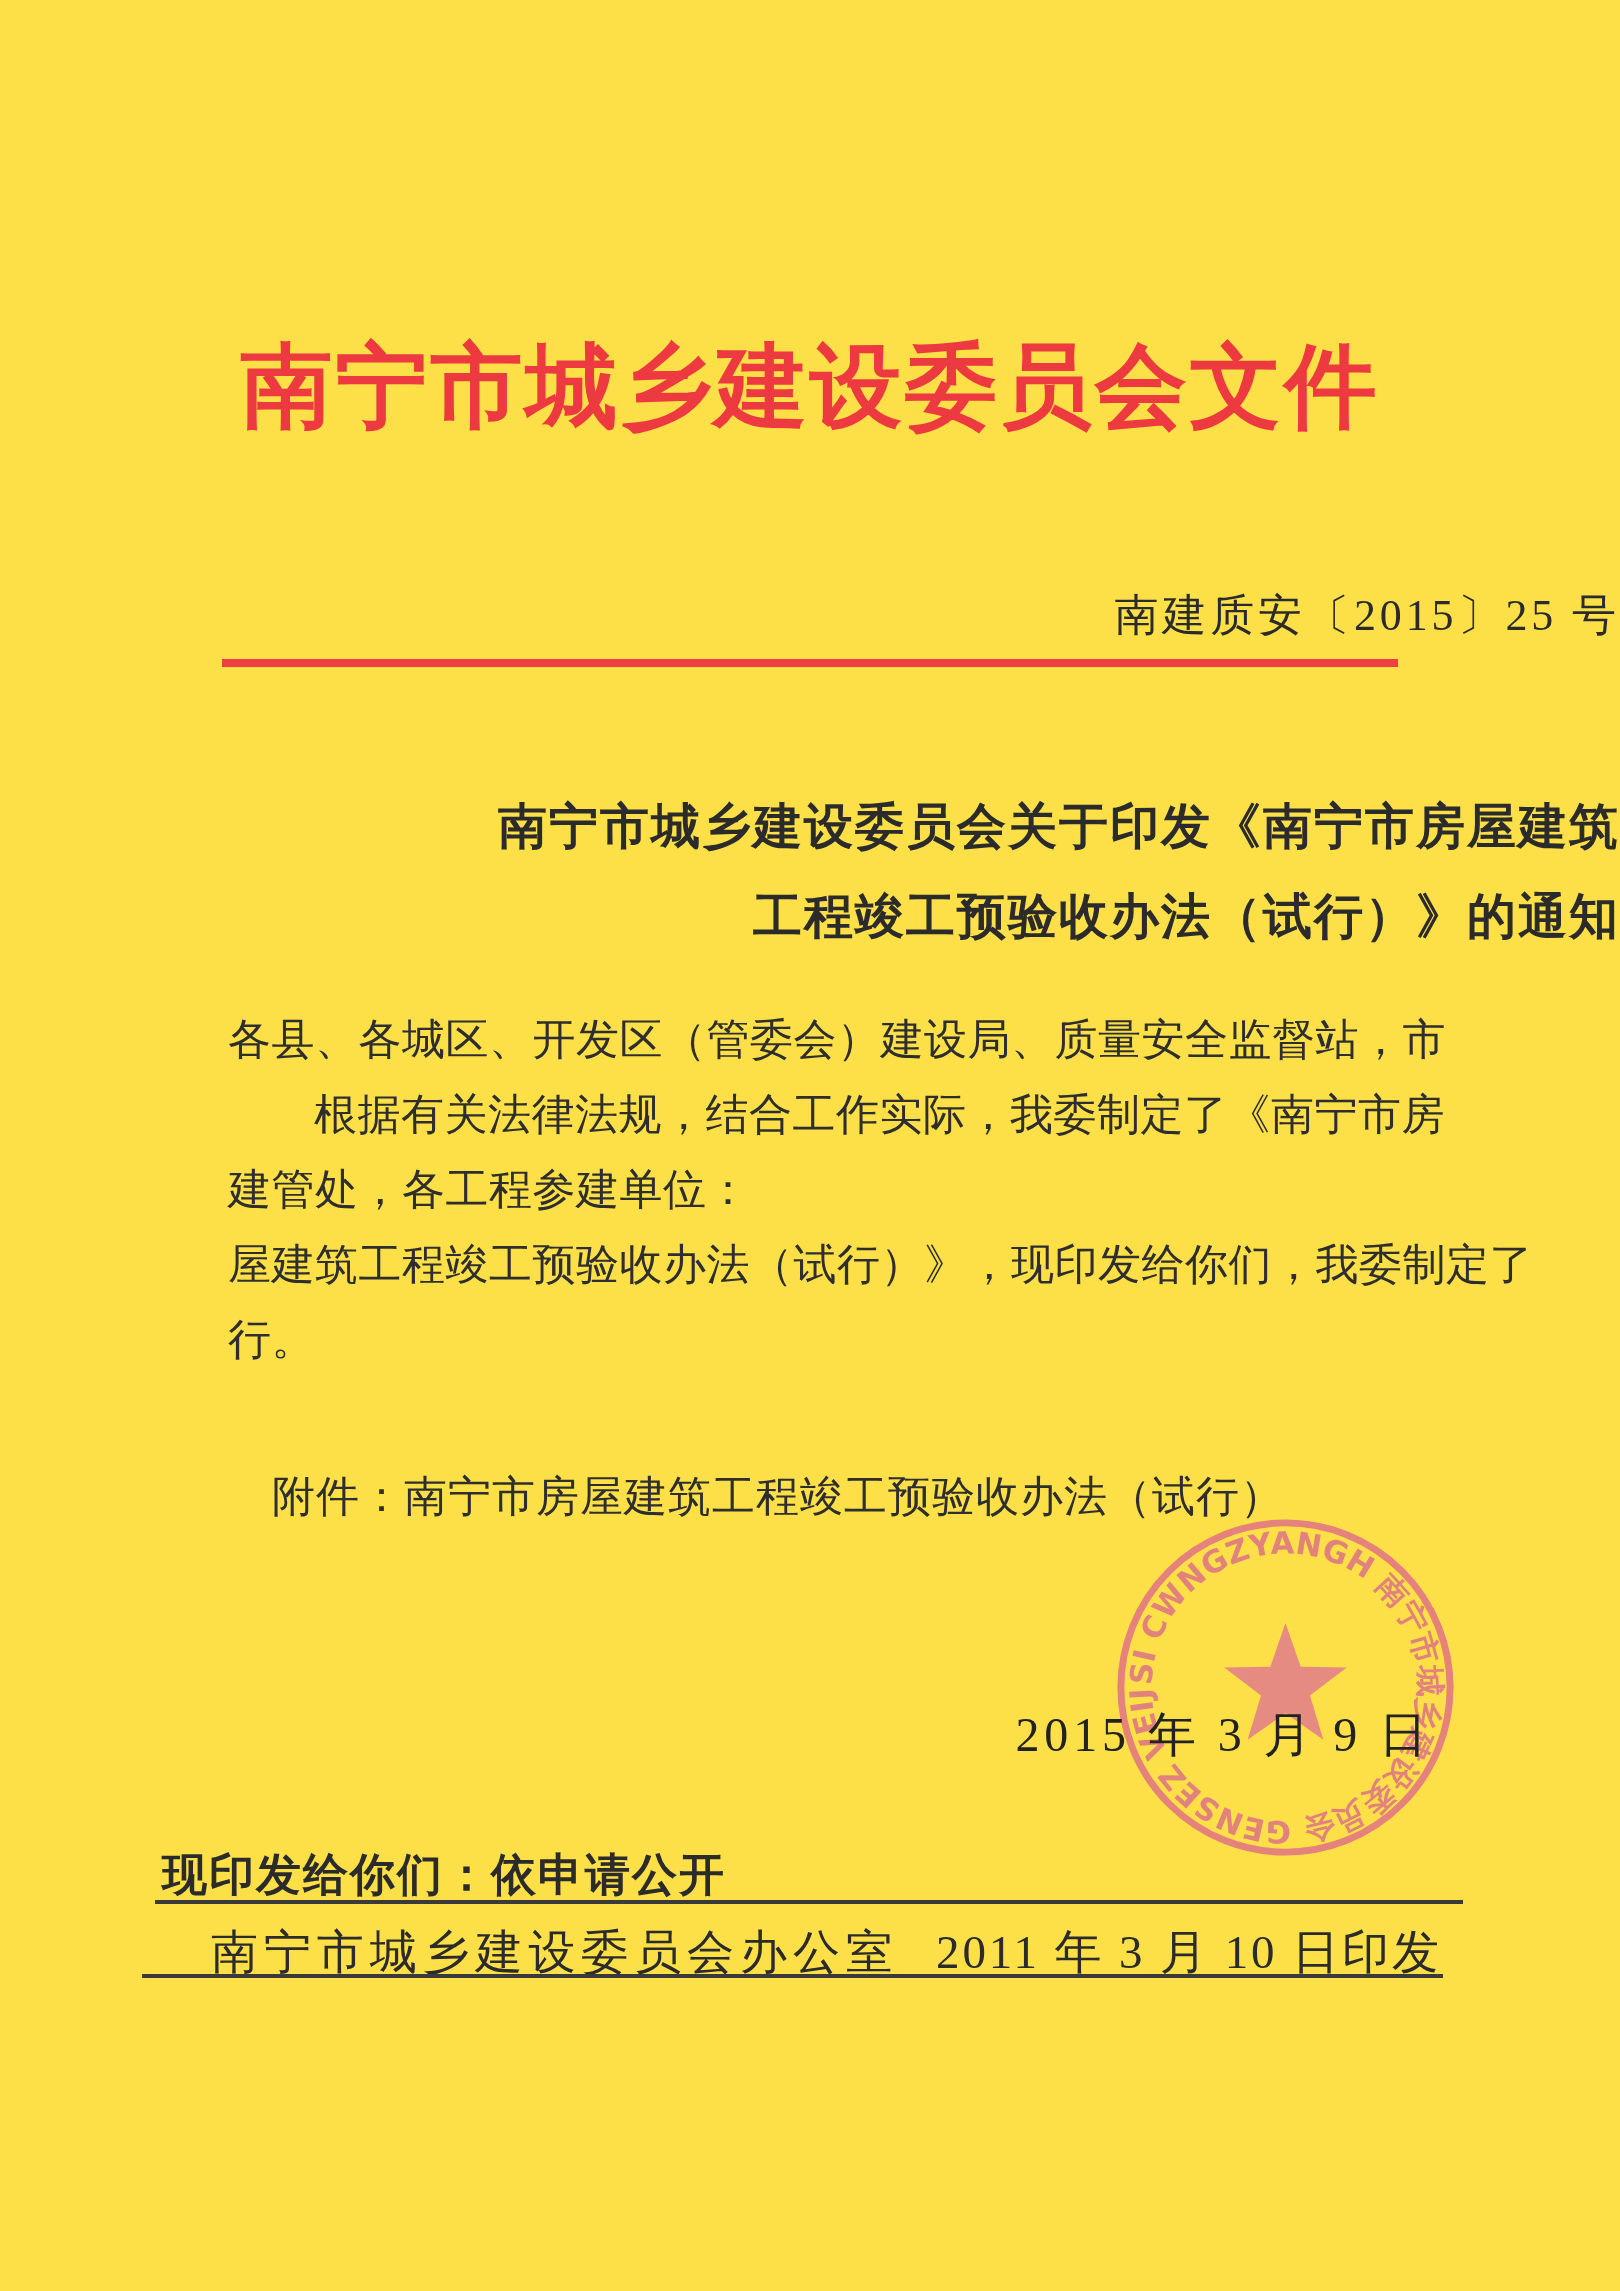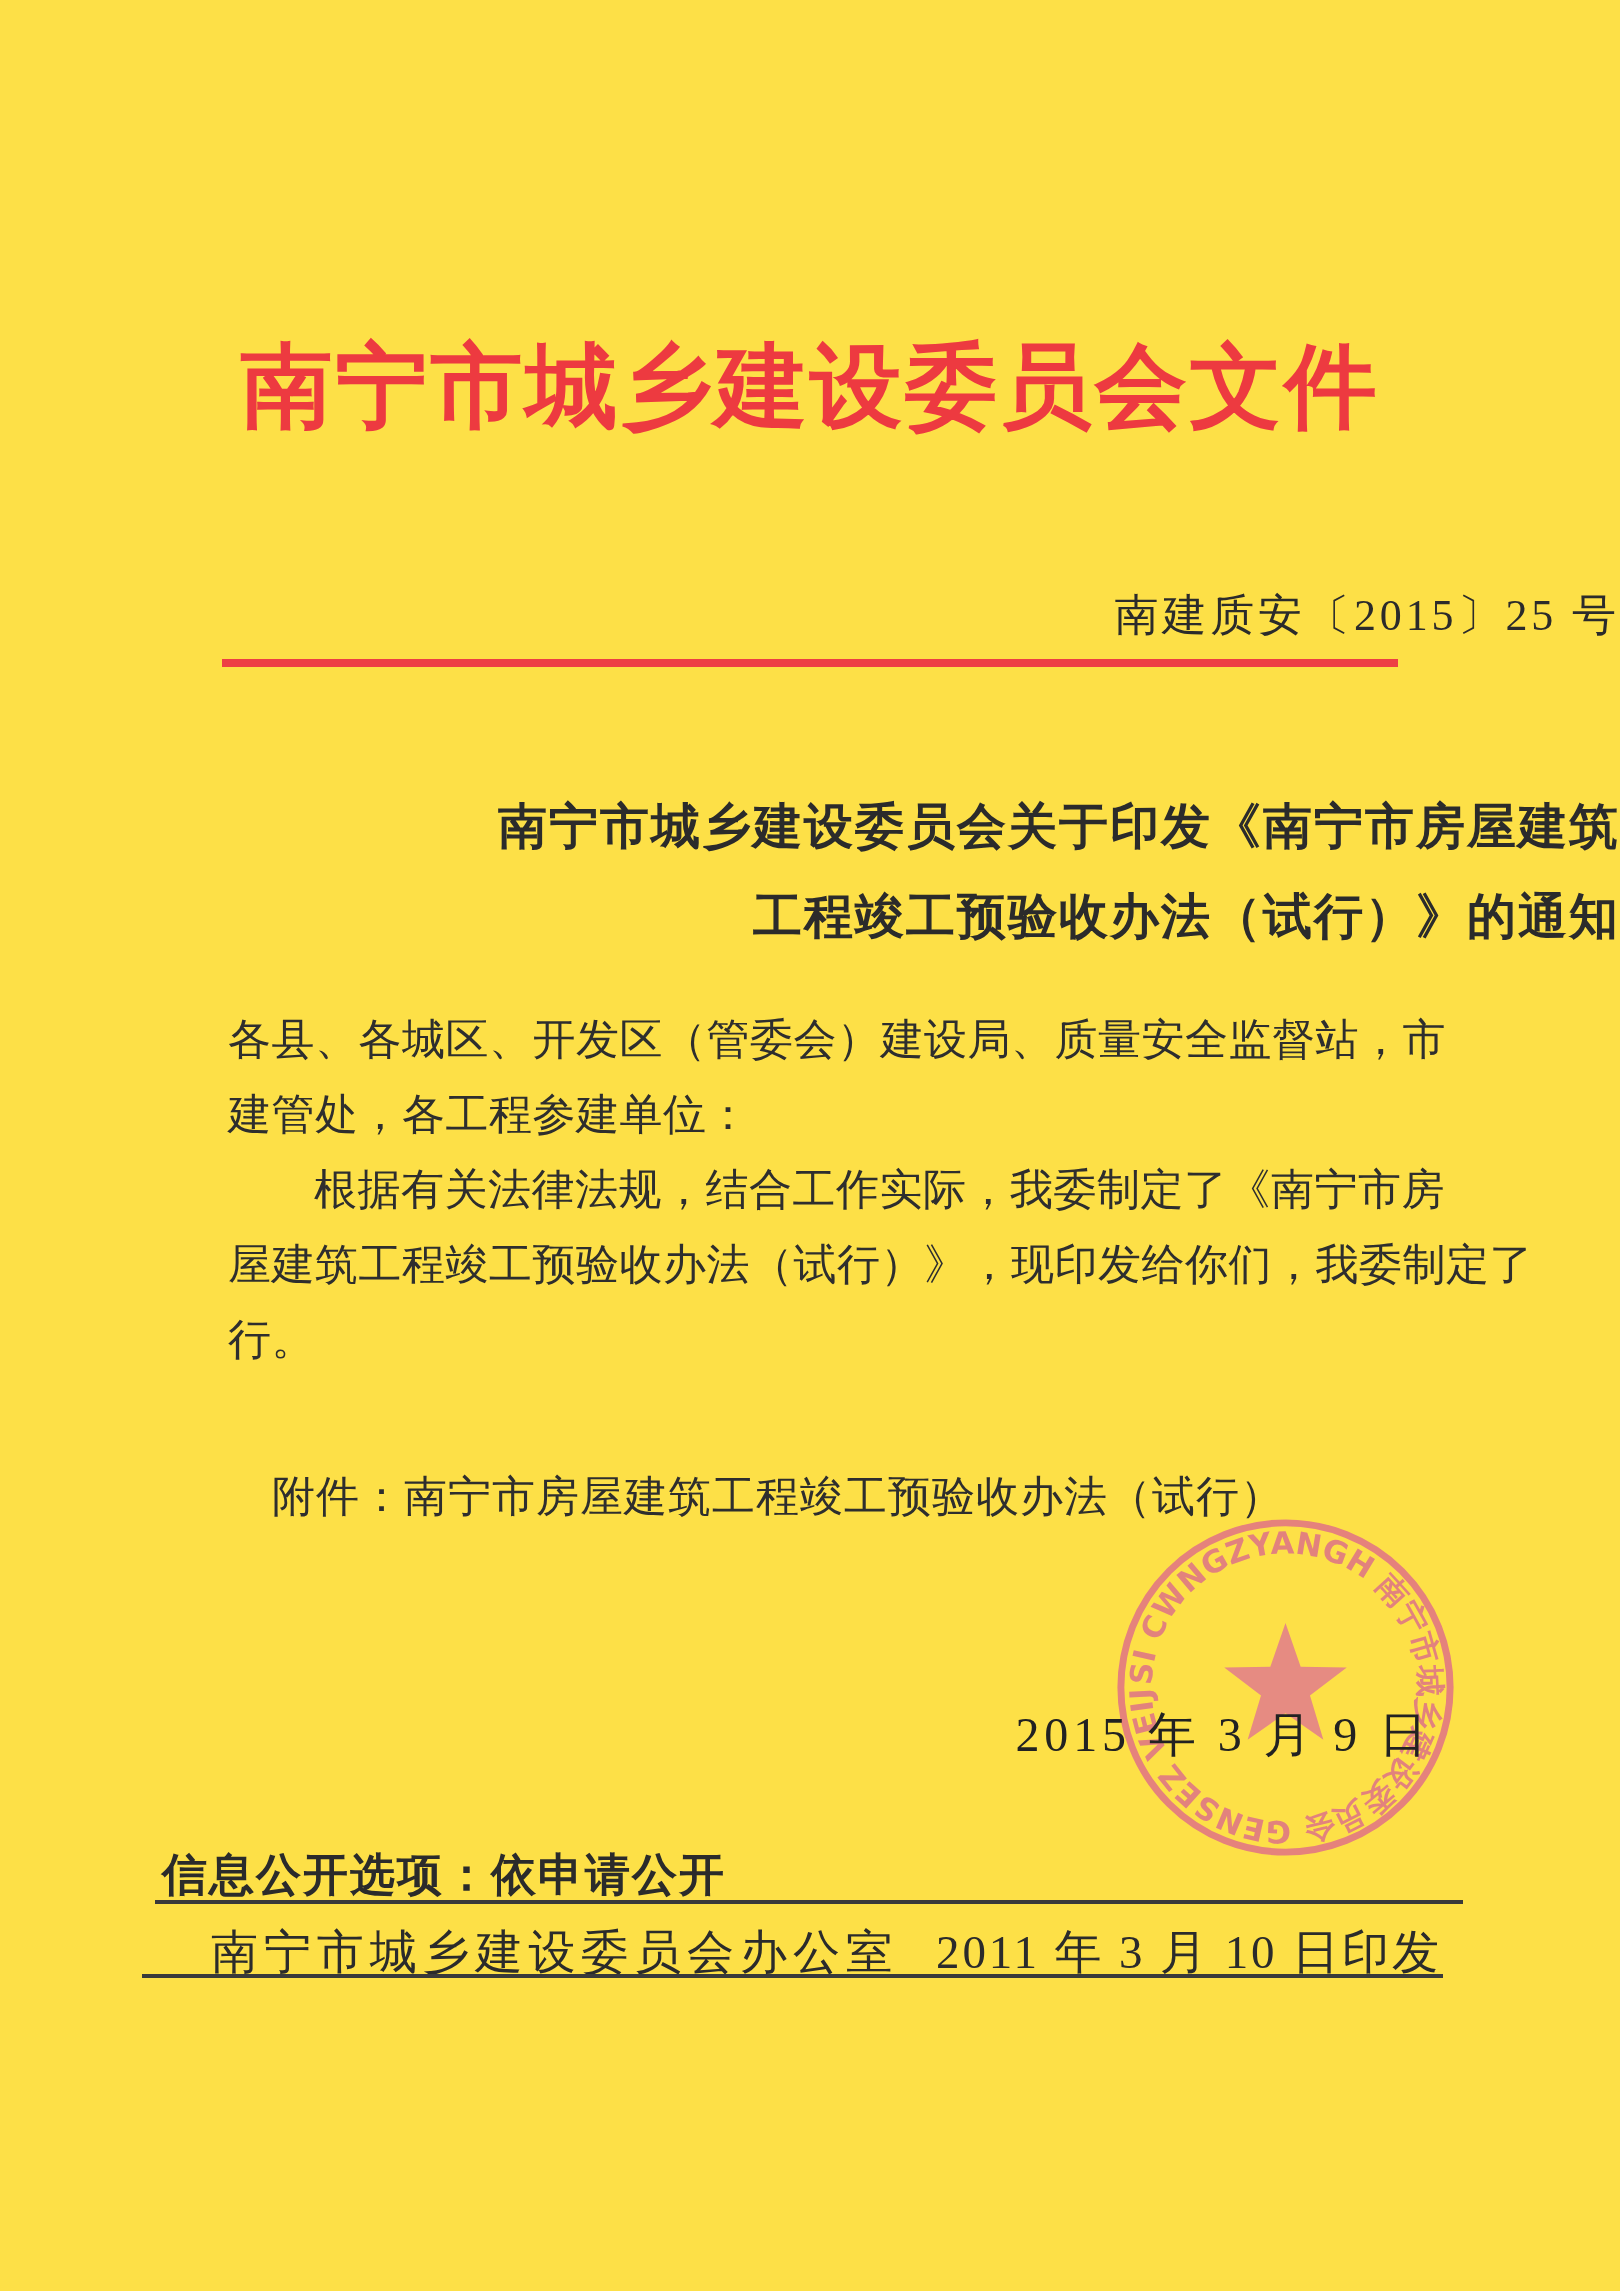--- a/index.html
+++ b/index.html
@@ -109,42 +109,42 @@
 
   <div class="red-rule"></div>
 
   <div class="doc-title">
     <div>南宁市城乡建设委员会关于印发《南宁市房屋建筑</div>
     <div>工程竣工预验收办法（试行）》的通知</div>
   </div>
 
   <div class="body-text">
     <div class="line">各县、各城区、开发区（管委会）建设局、质量安全监督站，市</div>
+    <div class="line indent">根据有关法律法规，结合工作实际，我委制定了《南宁市房</div>
     <div class="line">建管处，各工程参建单位：</div>
-    <div class="line indent">根据有关法律法规，结合工作实际，我委制定了《南宁市房</div>
     <div class="line">屋建筑工程竣工预验收办法（试行）》，现印发给你们，我委制定了</div>
     <div class="line">行。</div>
   </div>
 
   <div class="attachment">附件：南宁市房屋建筑工程竣工预验收办法（试行）</div>
 
   <div class="sign-date">2015 年 3 月 9 日</div>
 
   <div class="seal">
     <svg viewBox="0 0 360 360" width="357" height="357">
       <circle cx="180" cy="180" r="166" fill="none" stroke="#e06e88" stroke-width="7"></circle>
       <polygon fill="#e2798f" points="180,115 195.3,159 241.8,159.9 204.7,188 218.2,232.6 180,206 141.8,232.6 155.3,188 118.2,159.9 164.7,159"></polygon>
       <path id="sealArc" fill="none" d="M 45,180 A 135,135 0 1 1 315,180 A 135,135 0 1 1 45,180"></path>
       <text fill="#dd6e8a" font-size="31" font-weight="bold" font-family="DejaVu Sans, Liberation Sans, sans-serif">
         <textPath href="#sealArc" startOffset="2">SI CWNGZYANGH 南宁市城乡建设委员会 GENSEZ VEIJYENZVEI NANZNINGZ</textPath>
       </text>
     </svg>
   </div>
 
-  <div class="footer-disclosure">信息公开选项：依申请公开</div>
+  <div class="footer-disclosure">现印发给你们：依申请公开</div>
 
   <div class="footer-rule-1"></div>
 
   <div class="footer-issuer">南宁市城乡建设委员会办公室</div>
 
   <div class="footer-printdate">2011 年 3 月 10 日印发</div>
 
   <div class="footer-rule-2"></div>
 
 </div>

